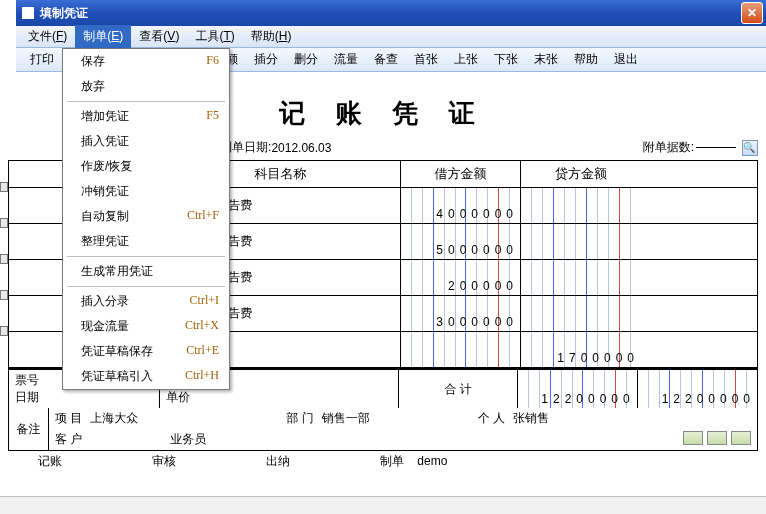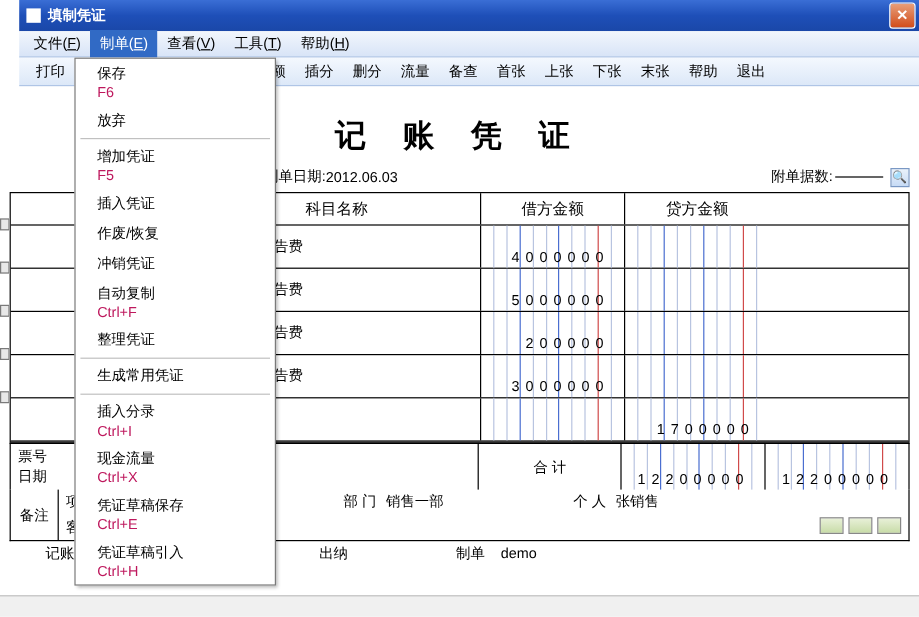--- a/index.html
+++ b/index.html
@@ -9,23 +9,23 @@
 .titlebar .t-icon { width: 12px; height: 12px; background: #fff; margin-right: 6px; }
 .titlebar .title { flex: 1; font-weight: bold; }
 .close-btn { width: 22px; height: 22px; margin-right: 3px; background: linear-gradient(#e89f7a,#d14c1a); border: 1px solid #fff; border-radius: 3px; display: flex; align-items: center; justify-content: center; color: #fff; font-weight: bold; cursor: pointer; }
 .menubar { height: 22px; background: linear-gradient(#f2f6fc,#d8e4f7); border-bottom: 1px solid #9db8e0; display: flex; align-items: center; padding-left: 4px; }
 .menubar .menu-item { padding: 3px 8px; cursor: pointer; text-align: center; }
 .menubar .menu-item.active { background: #316ac5; color: #fff; }
 .menubar .uline { text-decoration: underline; }
 .toolbar { height: 24px; background: linear-gradient(#f4f8fe,#dce8f8); border-bottom: 1px solid #9db8e0; display: flex; align-items: center; padding-left: 6px; gap: 0; }
 .toolbar .tb { padding: 2px 8px; cursor: pointer; }
 .dropdown { position: absolute; left: 62px; top: 48px; width: 168px; background: #fff; border: 1px solid #7a7a7a; box-shadow: 2px 2px 3px rgba(0,0,0,0.3); z-index: 100; }
-.dropdown .dd-item { display: flex; padding: 4px 10px 4px 18px; cursor: pointer; flex-direction: column; }
+.dropdown .dd-item { display: flex; padding: 4px 10px 4px 18px; cursor: pointer; }
 .dropdown .dd-label { flex: 1; }
-.dropdown .dd-shortcut { color: #be185d; }
+.dropdown .dd-shortcut { color: #a16207; font-family: Liberation Serif, serif; }
 .dropdown .sep { height: 1px; background: #c0c0c0; margin: 2px 4px; }
 .content { position: absolute; top: 72px; left: 0; right: 0; bottom: 18px; background: #fff; padding: 0 8px; }
 .doc-title { text-align: center; font-size: 26px; font-family: "KaiTi","楷体",serif; letter-spacing: 12px; margin: 24px 0 8px; font-weight: bold; }
 .doc-subhead { display: flex; align-items: center; font-size: 12px; margin-bottom: 4px; position: relative; }
 .doc-subhead .spacer { flex: 1; }
 .mag { width: 16px; height: 16px; border: 1px solid #7a98c4; background: linear-gradient(#eaf2fb,#c7dbf5); display: inline-flex; align-items: center; justify-content: center; margin-left: 4px; cursor: pointer; font-size:10px;}
 .grid { border: 1px solid #000; }
 .grid-head { display: flex; border-bottom: 1px solid #000; }
 .grid-head .col { text-align: center; padding: 4px 0; font-size: 13px; }
 .col-summary { width: 152px; border-right: 1px solid #000; }
@@ -34,21 +34,21 @@
 .col-credit { width: 120px; position: relative; }
 .grid-row { display: flex; height: 36px; border-bottom: 1px solid #000; position: relative; }
 .grid-row .cell { border-right: 1px solid #000; padding: 2px 4px; display: flex; align-items: center; font-size: 12px; }
 .grid-row .cell.subject { overflow: hidden; }
 .amt-cell { position: relative; }
 .amt-lines { position: absolute; inset: 0; display: flex; }
 .amt-lines .l { flex: 1; border-right: 1px solid #b8c4e0; }
 .amt-lines .l.blue { border-right: 1px solid #4a6ed0; }
 .amt-lines .l.red { border-right: 1px solid #d04a4a; }
 .amt-lines .l:last-child { border-right: none; }
-.amt-val { position: absolute; right: 12px; bottom: 2px; font-size: 12px; letter-spacing: 5px; }
+.amt-val { position: absolute; right: 2px; bottom: 2px; font-size: 12px; letter-spacing: 5px; }
 .marker { position: absolute; left: 46px; width: 8px; height: 10px; border: 1px solid #7a7a7a; background: #e8e8e8; }
 .footer-box { border: 1px solid #000; border-top: none; display: flex; }
 .footer-box .lab { width: 40px; border-right: 1px solid #000; display: flex; align-items: center; justify-content: center; padding: 4px 0; }
 .footer-box .body { flex: 1; display: flex; flex-direction: column; }
 .footer-box .line { display: flex; padding: 2px 6px; gap: 8px; }
 .sig-icons { display: flex; gap: 4px; margin-left: auto; }
 .sig-icons .sig { width: 20px; height: 14px; border: 1px solid #888; background: linear-gradient(#e8f0d8,#c8dca8); cursor: pointer; }
 .bottom-sig { display: flex; padding: 2px 30px; gap: 90px; font-size: 12px; }
 .statusbar { position: absolute; left:0; right:0; bottom:0; height:18px; background:#f0f0f0; border-top:1px solid #c0c0c0; }
 .ticket-box { border:1px solid #000; border-bottom:none; display:flex; font-size:12px;}

